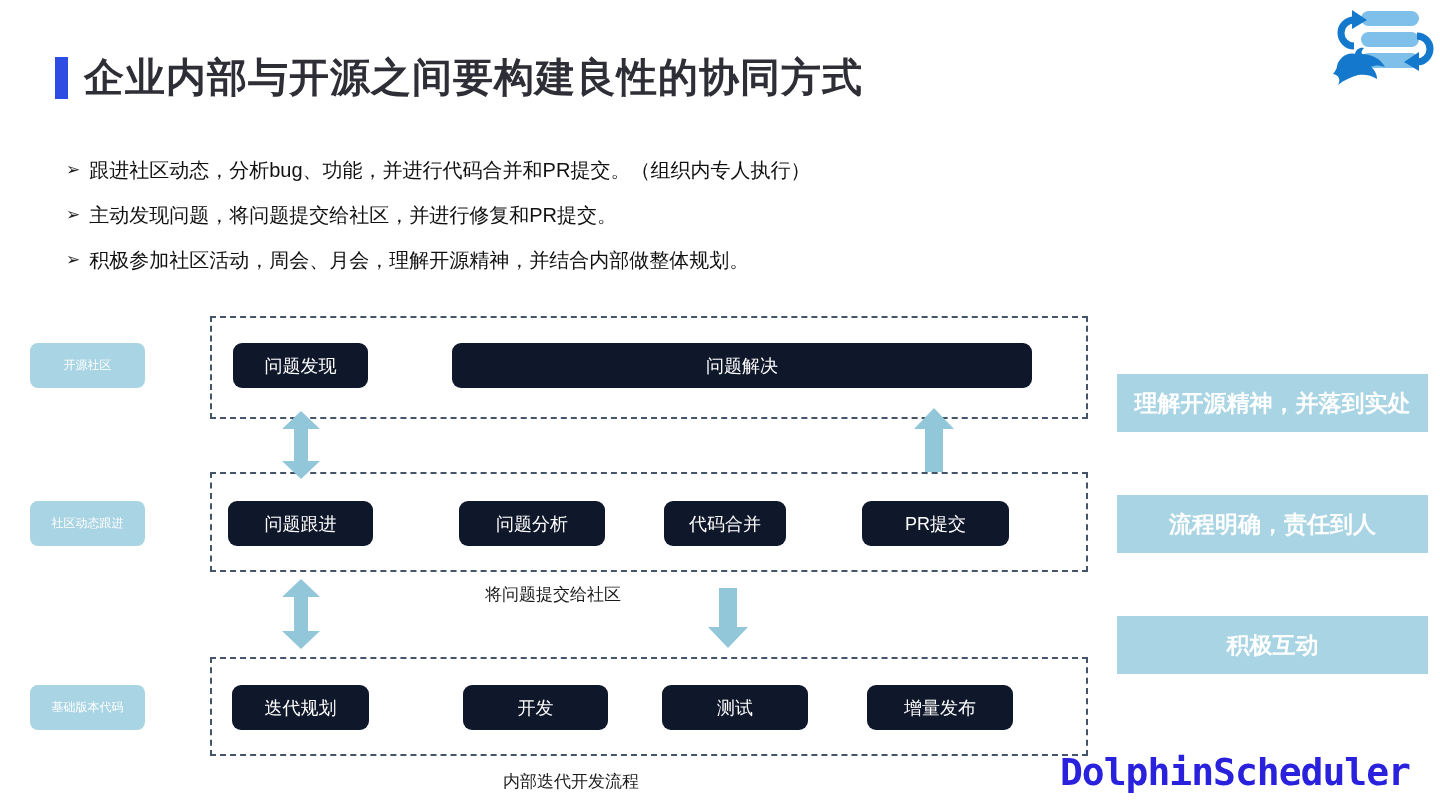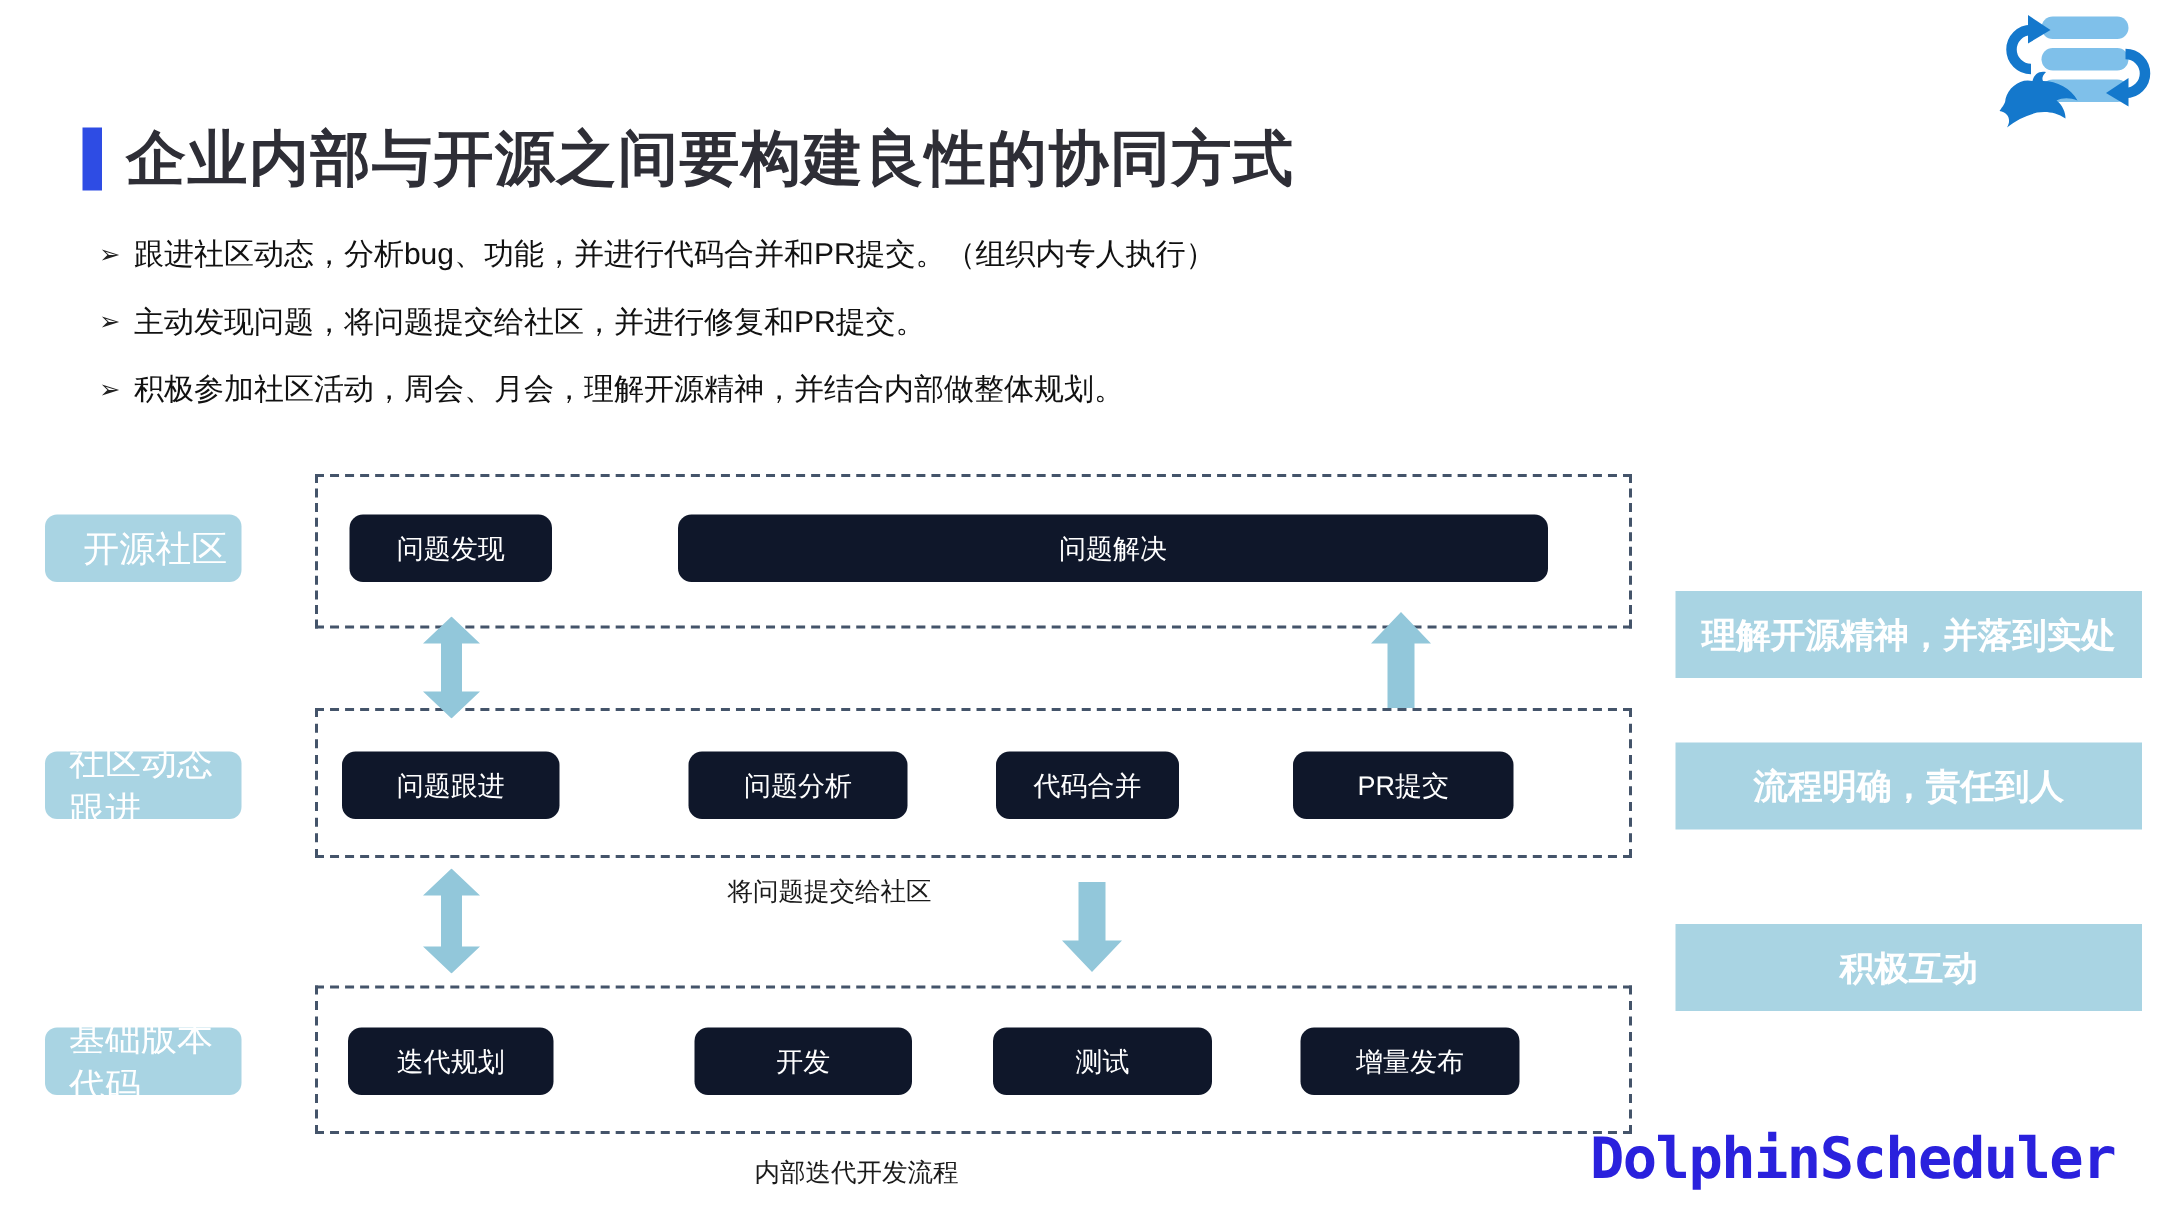--- a/index.html
+++ b/index.html
@@ -1,32 +1,32 @@
 <!DOCTYPE html>
 <html><head>
 <meta charset="utf-8">
 <style>
   html,body{margin:0;padding:0;background:#ffffff;}
   body{font-family:"Liberation Sans","DejaVu Sans",sans-serif;}
   .slide{position:relative;width:1440px;height:810px;background:#ffffff;overflow:hidden;}
 
   
-  .title-row{position:absolute;left:55px;top:50px;display:flex;align-items:center;margin-top:28px;}
+  .title-row{position:absolute;left:55px;top:50px;display:flex;align-items:center;}
   .title-bar{width:13px;height:42px;background:#2e4ce4;margin-right:16px;}
   .title-text{font-size:40px;font-weight:800;color:#2e2e36;letter-spacing:1px;white-space:nowrap;}
 
   
   .bullets{position:absolute;left:66px;top:157px;}
   .bullet{display:flex;align-items:flex-start;margin-bottom:19px;}
   .bullet-marker{font-size:17px;color:#222;margin-right:9px;line-height:26px;}
   .bullet-text{font-size:20px;color:#111;line-height:26px;white-space:nowrap;}
 
   
   .side-label{position:absolute;left:30px;width:115px;height:45px;background:#a9d4e3;border-radius:8px;
-    color:#ffffff;font-size:24px;display:flex;align-items:center;justify-content:center;padding-left:16px;}
+    color:#ffffff;font-size:12px;display:flex;align-items:center;justify-content:center;}
   .dashed-box{position:absolute;left:210px;width:878px;border:2px dashed #44546a;box-sizing:border-box;}
   .flow-box{position:absolute;height:45px;background:#0f172a;border-radius:9px;color:#ffffff;font-size:18px;
     display:flex;align-items:center;justify-content:center;}
   .caption{position:absolute;font-size:17px;color:#1a1a1a;white-space:nowrap;}
   .arrow{position:absolute;}
 
   
   .takeaway{position:absolute;left:1117px;width:311px;height:58px;background:#a9d4e3;color:#ffffff;
     font-size:23px;font-weight:bold;display:flex;align-items:center;justify-content:center;white-space:nowrap;}
 
@@ -109,19 +109,19 @@
     <svg width="38" height="70" viewBox="0 0 38 70">
       <polygon points="19,0 38,18 26,18 26,52 38,52 19,70 0,52 12,52 12,18 0,18" fill="#92c7da"></polygon>
     </svg>
   </div>
   <div class="arrow" style="left:708px;top:588px;">
     <svg width="40" height="60" viewBox="0 0 40 60">
       <polygon points="11,0 29,0 29,39 40,39 20,60 0,39 11,39" fill="#92c7da"></polygon>
     </svg>
   </div>
 
-  <div class="takeaway" style="top:374px;margin-top:20px;">理解开源精神，并落到实处</div>
+  <div class="takeaway" style="top:374px;">理解开源精神，并落到实处</div>
   <div class="takeaway" style="top:495px;">流程明确，责任到人</div>
   <div class="takeaway" style="top:616px;">积极互动</div>
 
   <div class="wordmark">DolphinScheduler</div>
 
 </div>
 
 </body></html>

